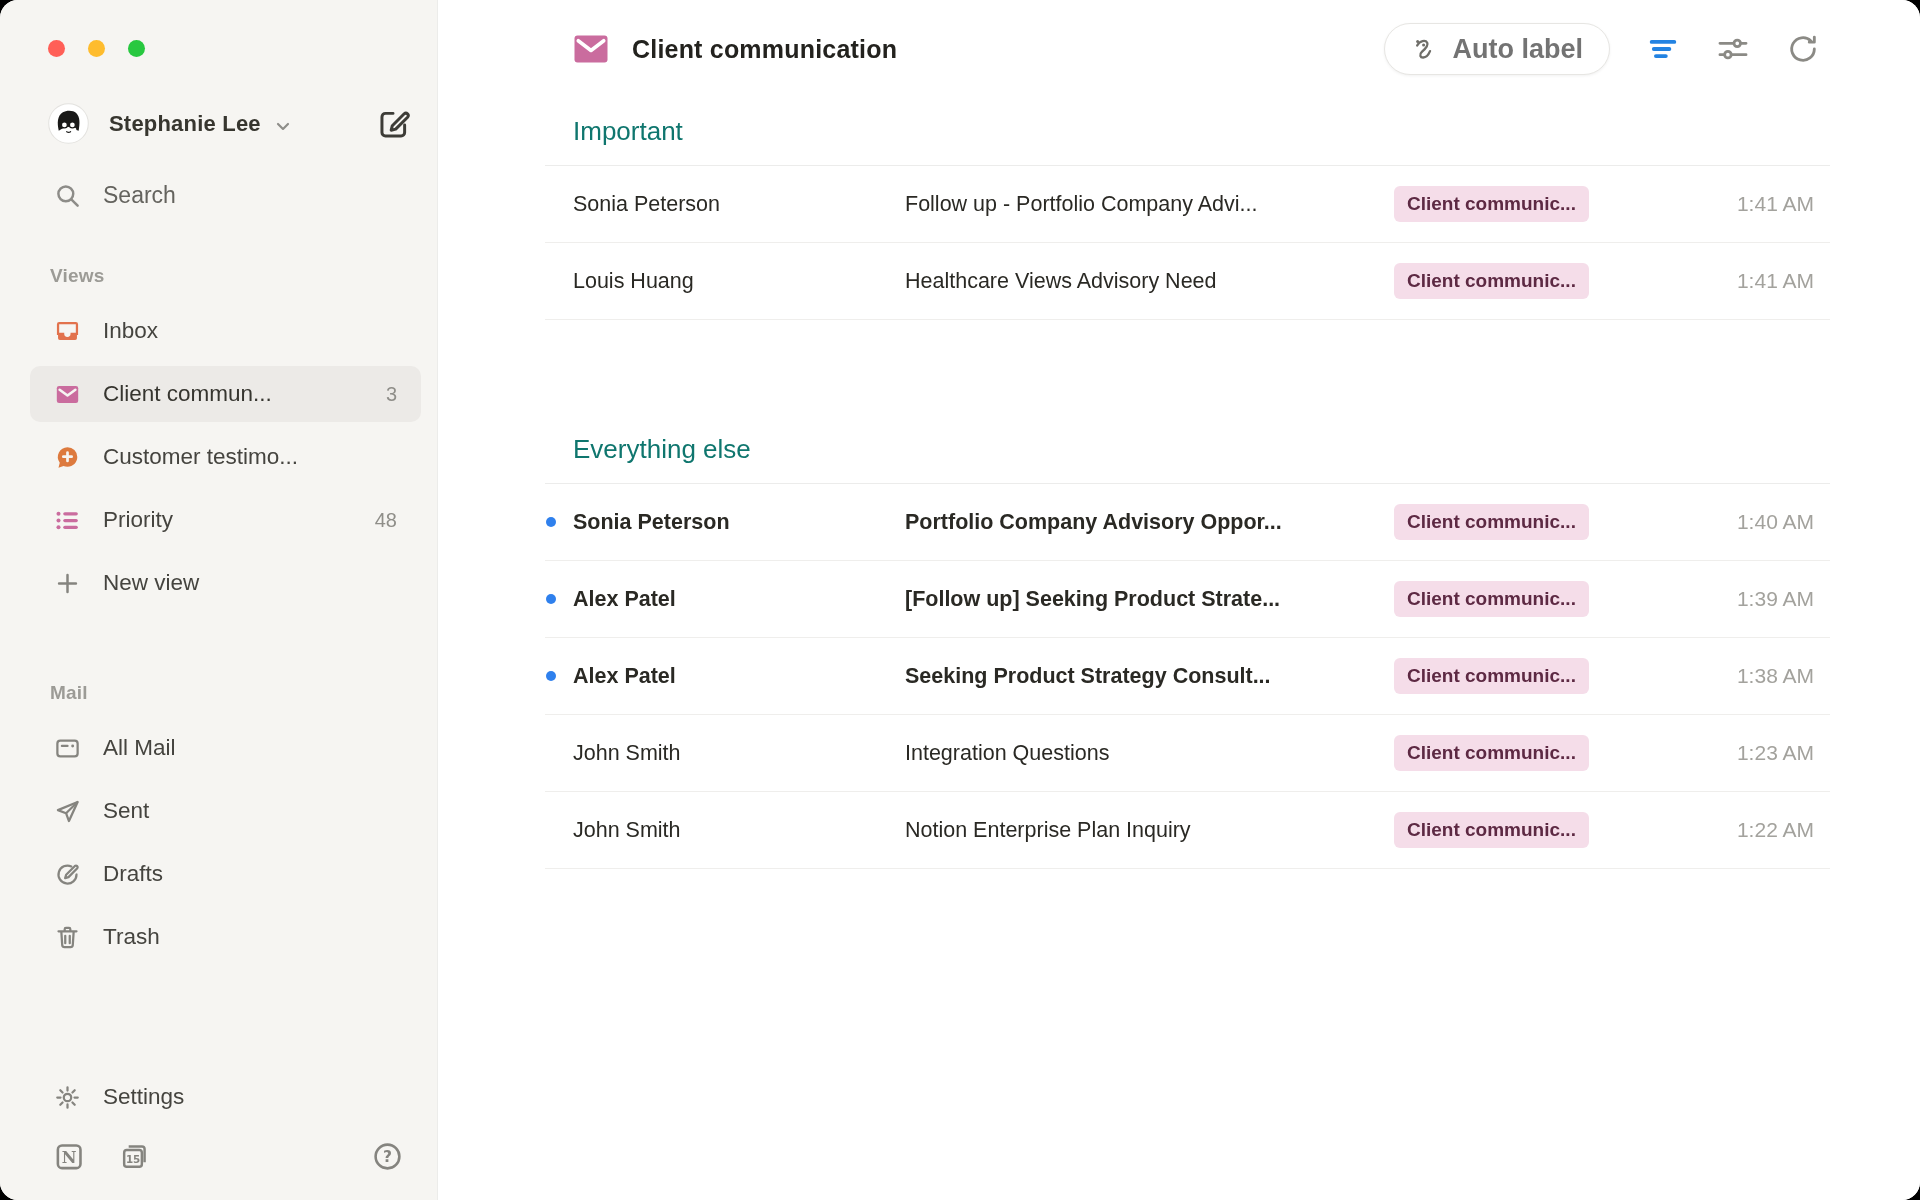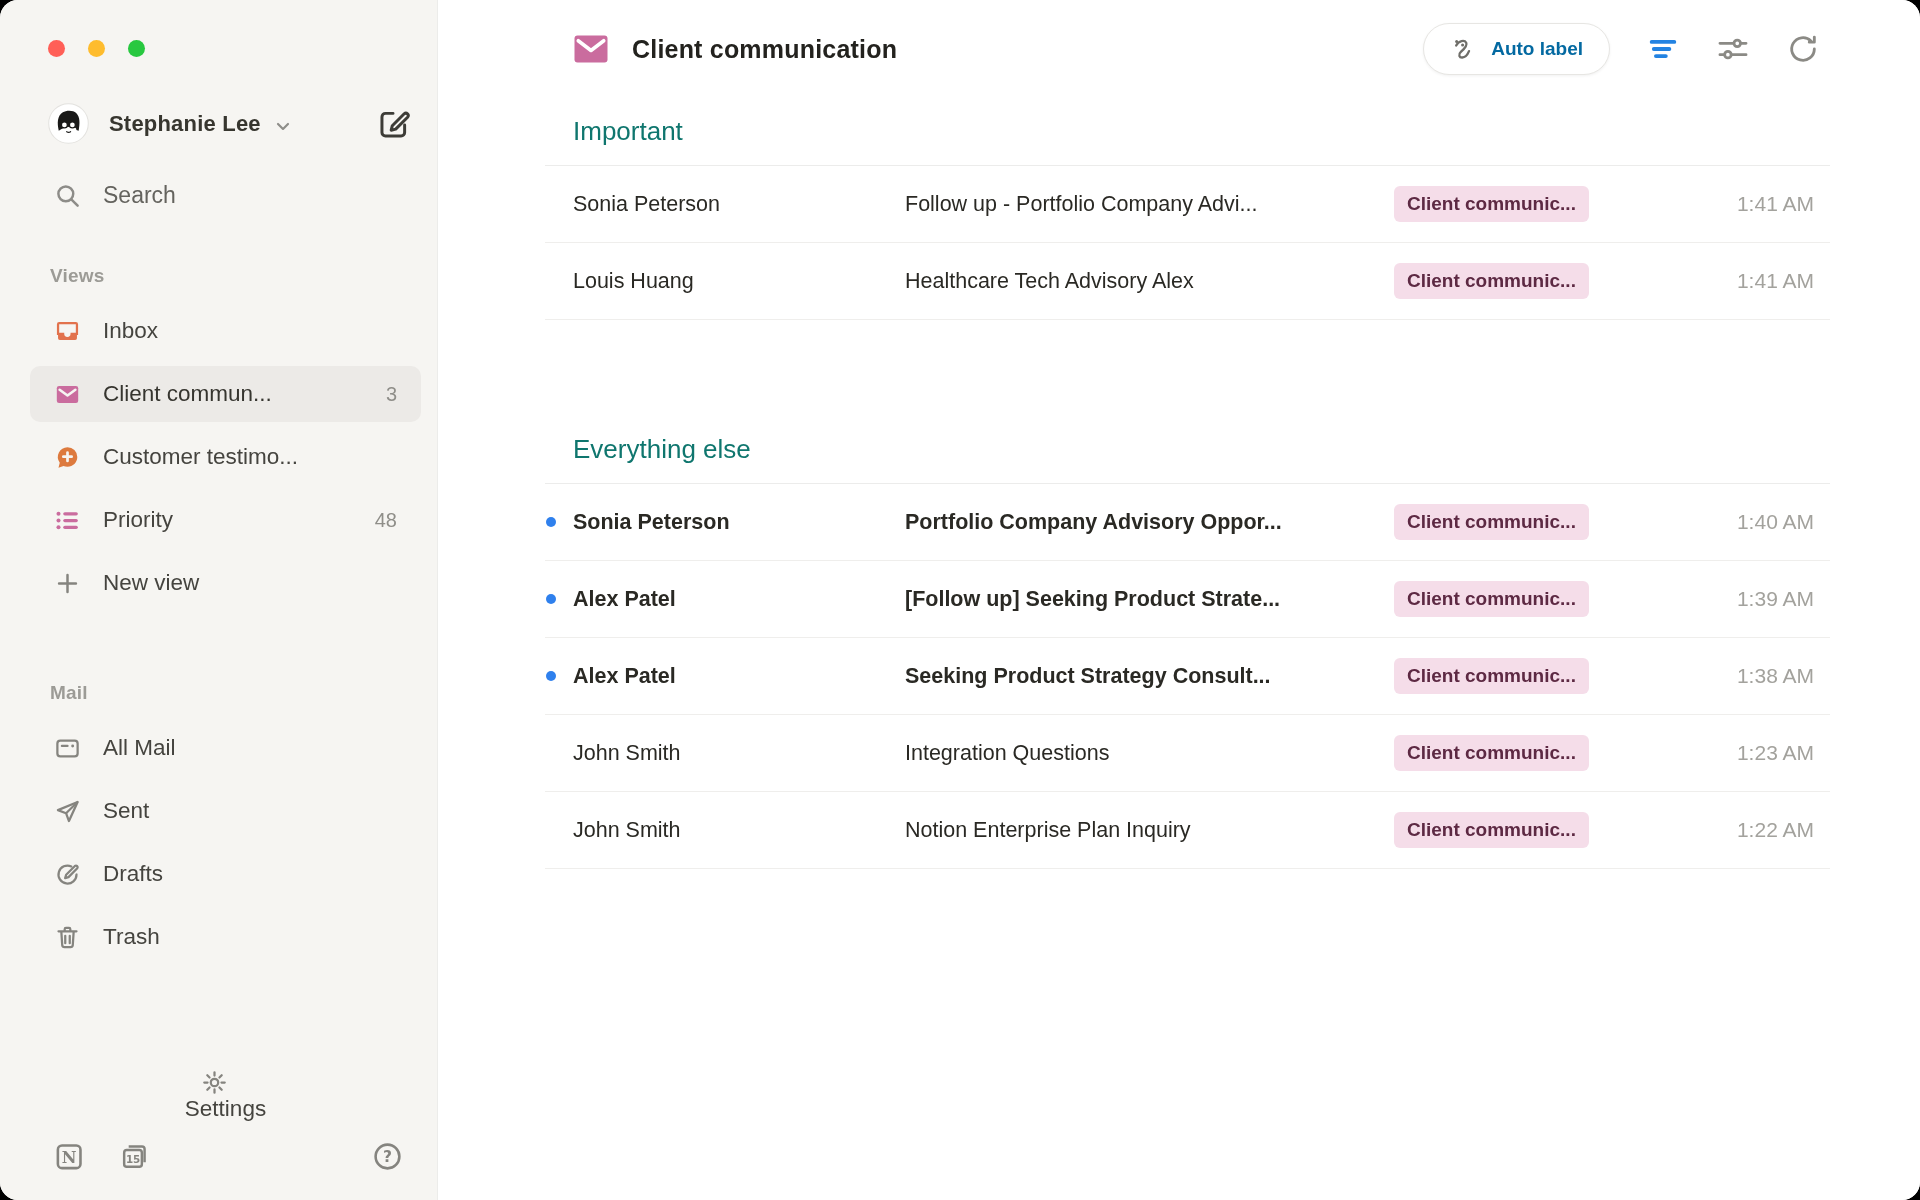--- a/index.html
+++ b/index.html
@@ -49,42 +49,42 @@
   .sb-icon { width:27px; height:27px; margin-right:22px; flex:none; }
   .sb-icon svg { width:27px; height:27px; display:block; }
   .sb-label { flex:1; white-space:nowrap; overflow:hidden; }
   .sb-count { font-size:20px; color:#8f8e89; }
 
   .icon-tray    { color:#e2724d; }
   .icon-pink    { color:#ca6c9e; }
   .icon-bubble  { color:#dd7a3e; }
   .icon-gray    { color:#85847f; }
 
-  .settings-row { margin-top:auto; margin-bottom:16px;flex-direction:column; }
+  .settings-row { margin-top:auto; margin-bottom:16px; }
   .bottom-bar { display:flex; align-items:center; padding:0 34px 28px 40px; gap:34px; color:#85847f; }
   .bottom-bar .bicon { width:31px; height:31px; background:none; border:none; padding:0; color:#85847f; cursor:pointer; }
   .bottom-bar .bicon svg { width:31px; height:31px; display:block; }
   .help-btn { margin-left:auto; }
 
   
   .main { flex:1; display:flex; flex-direction:column; background:#fff; min-width:0; }
   .main-header { height:98px; min-height:98px; display:flex; align-items:center; padding:0 100px 0 134px;gap:39px; }
   .title-group { display:flex; align-items:center; gap:22px; }
   .title-envelope { width:38px; height:30px; }
   .page-title { font-size:25px; font-weight:600; color:#23221e; letter-spacing:.2px; }
 
   .toolbar { margin-left:auto; display:flex; align-items:center; gap:36px; }
   .auto-label-btn {
     display:flex; align-items:center; gap:13px; height:52px; padding:0 26px;
     border:1px solid #e7e6e3; border-radius:27px; background:#fff;
     box-shadow:0 1px 3px rgba(0,0,0,.06); cursor:pointer;
     font-family:"Liberation Sans", sans-serif;
   }
   .auto-label-btn .al-icon { width:28px; height:28px; color:#6f6e69; }
-  .auto-label-btn .al-text { font-size:19px; font-weight:600; color:#0369a1; }
+  .auto-label-btn .al-text { font-size:27px; font-weight:600; color:#737373; }
   .icon-btn { width:34px; height:34px; background:none; border:none; padding:0; cursor:pointer; color:#8b8a85; }
   .icon-btn svg { width:34px; height:34px; display:block; }
   .icon-btn.filter { color:#2383e2; }
 
   .list { flex:1; margin:0 90px 0 107px; overflow:hidden; }
   .sec-title { font-size:26px; color:#0f766e; padding:18px 0 18px 28px; }
   .divider { height:1px; background:#ececeb; }
   .list-section.second { margin-top:96px; }
 
   .row {
@@ -349,21 +349,21 @@
           <span class="subject">Follow up - Portfolio Company Advi...</span>
           <span class="badge-col"><span class="badge">Client communic...</span></span>
           <span class="time">1:41 AM</span>
         </div>
 
         <div class="row">
           <span class="gutter">
               <span class="dot"></span>
             </span>
           <span class="sender">Louis Huang</span>
-          <span class="subject">Healthcare Tech Advisory Alex</span>
+          <span class="subject">Healthcare Views Advisory Need</span>
           <span class="badge-col"><span class="badge">Client communic...</span></span>
           <span class="time">1:41 AM</span>
         </div>
       </section>
 
       <section class="list-section second">
         <div class="sec-title">Everything else</div>
         <div class="divider"></div>
 
         <div class="row unread">

